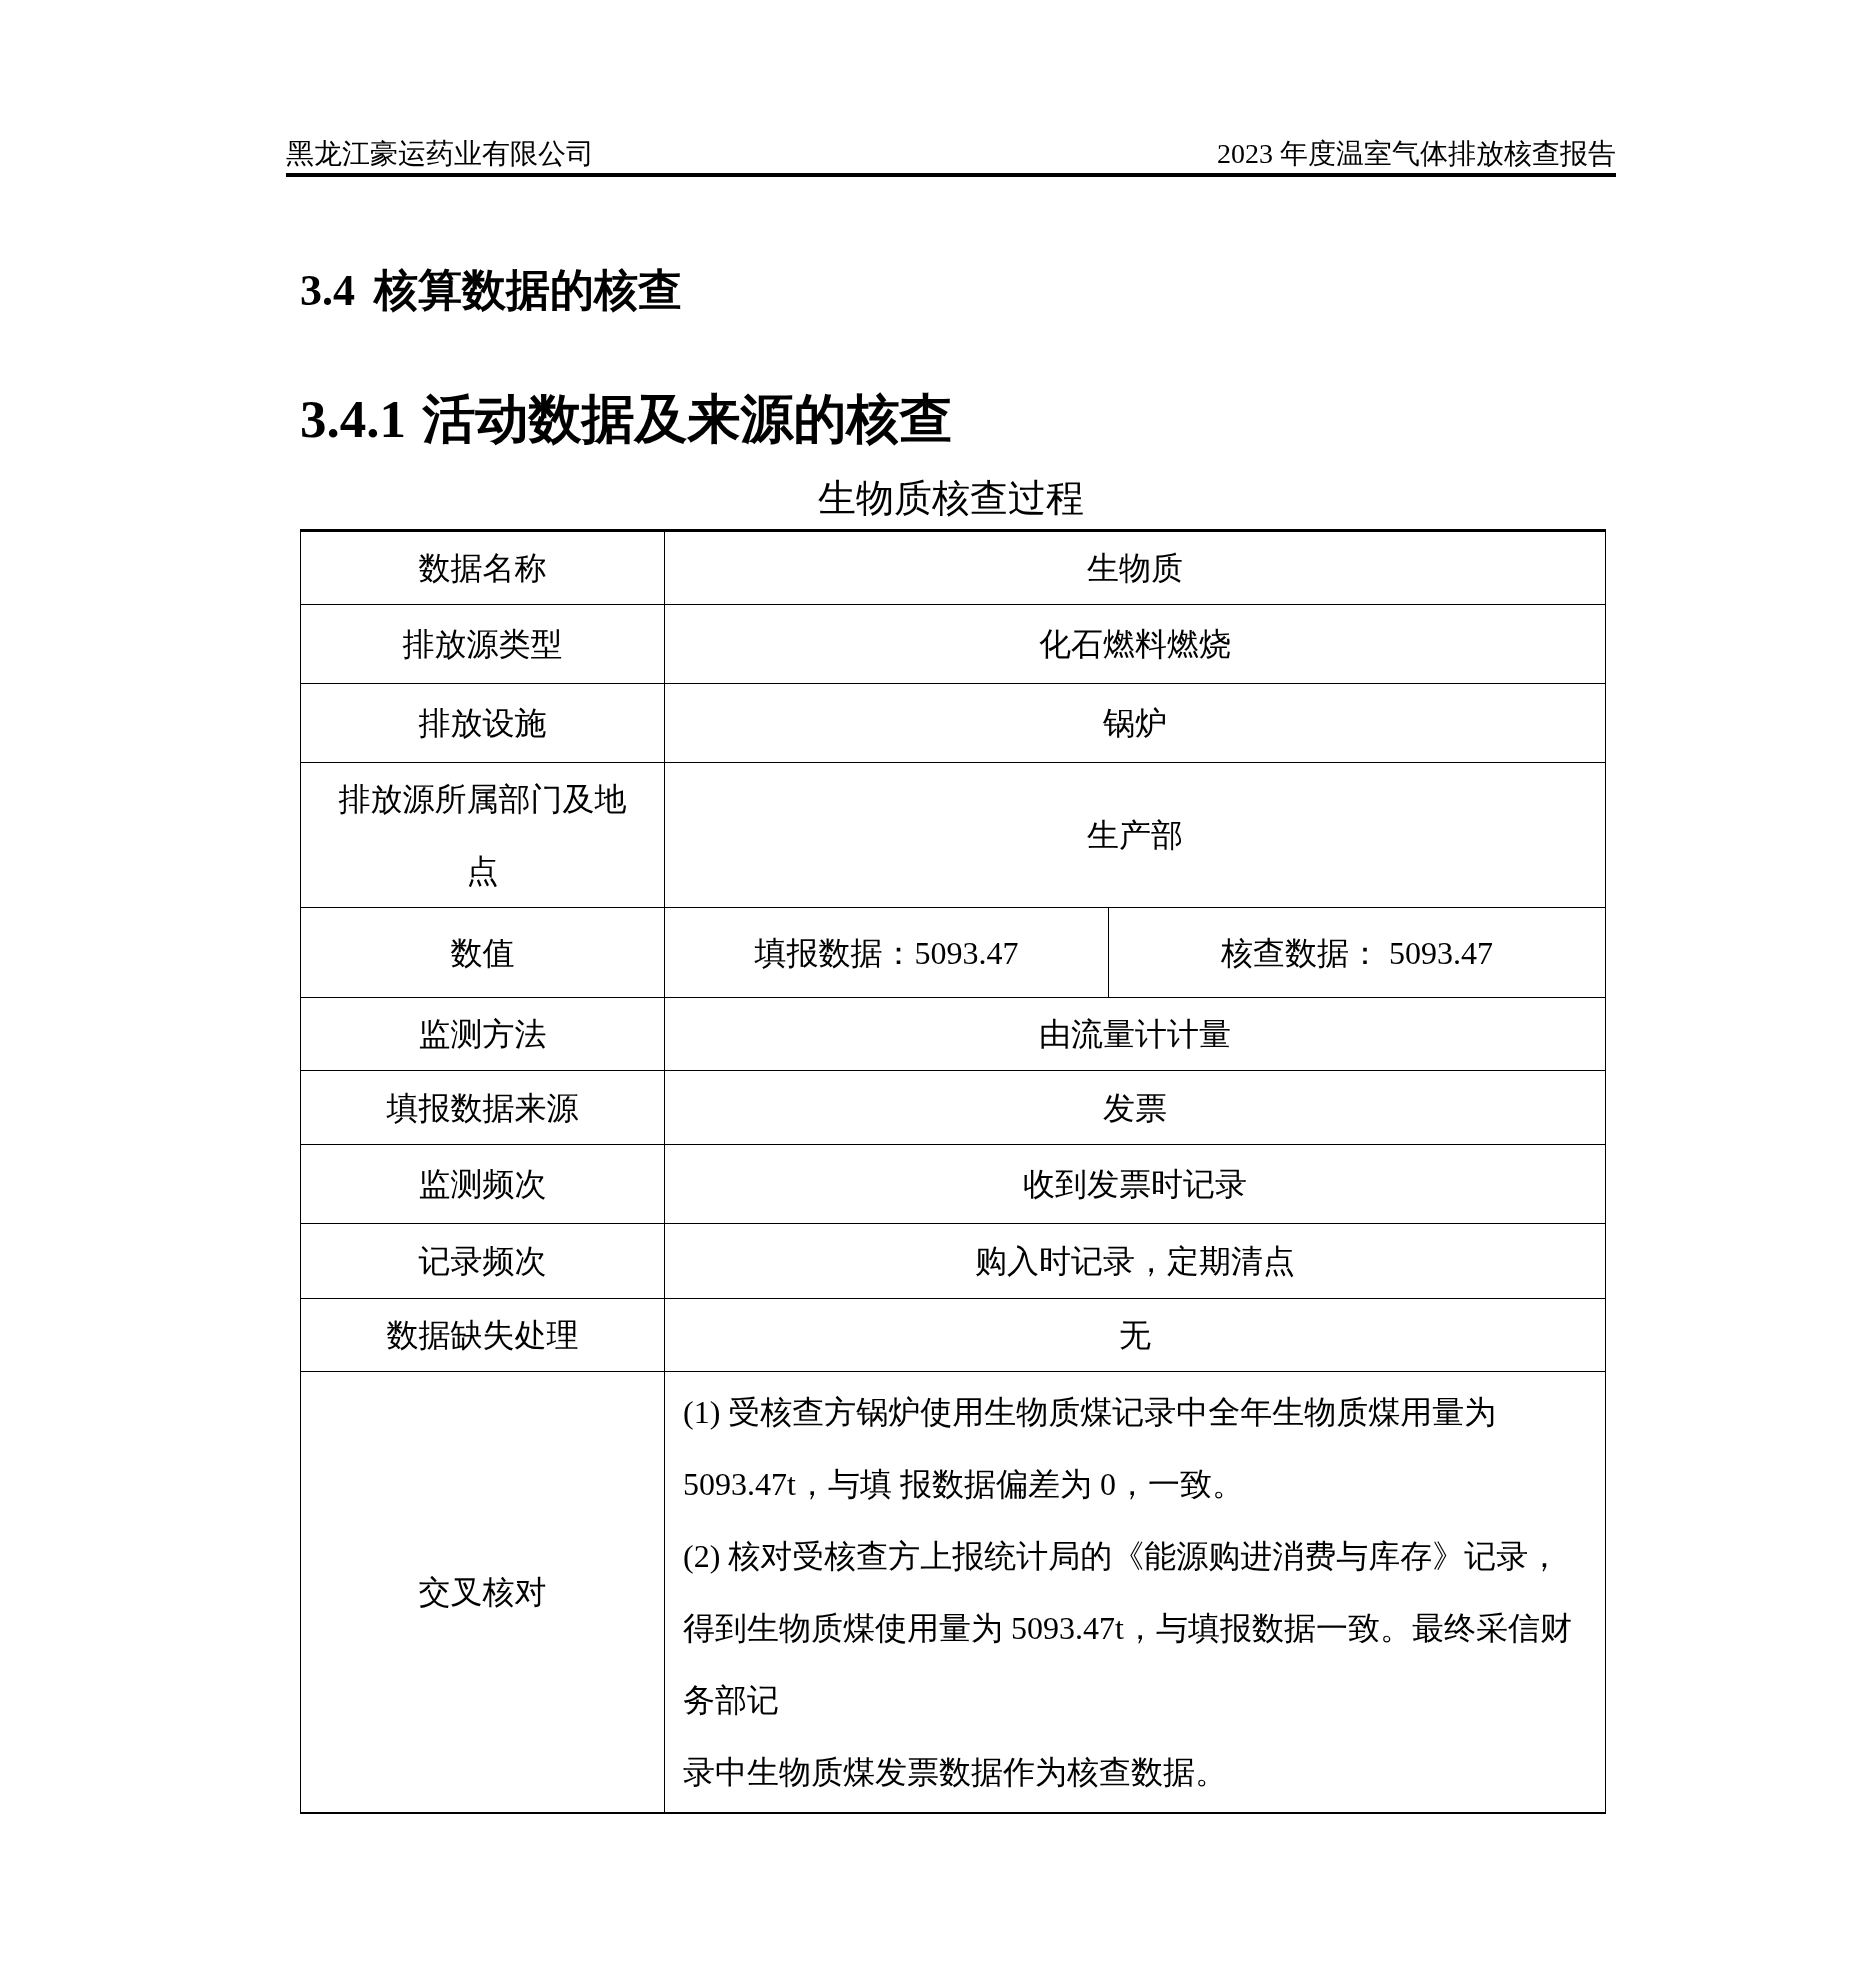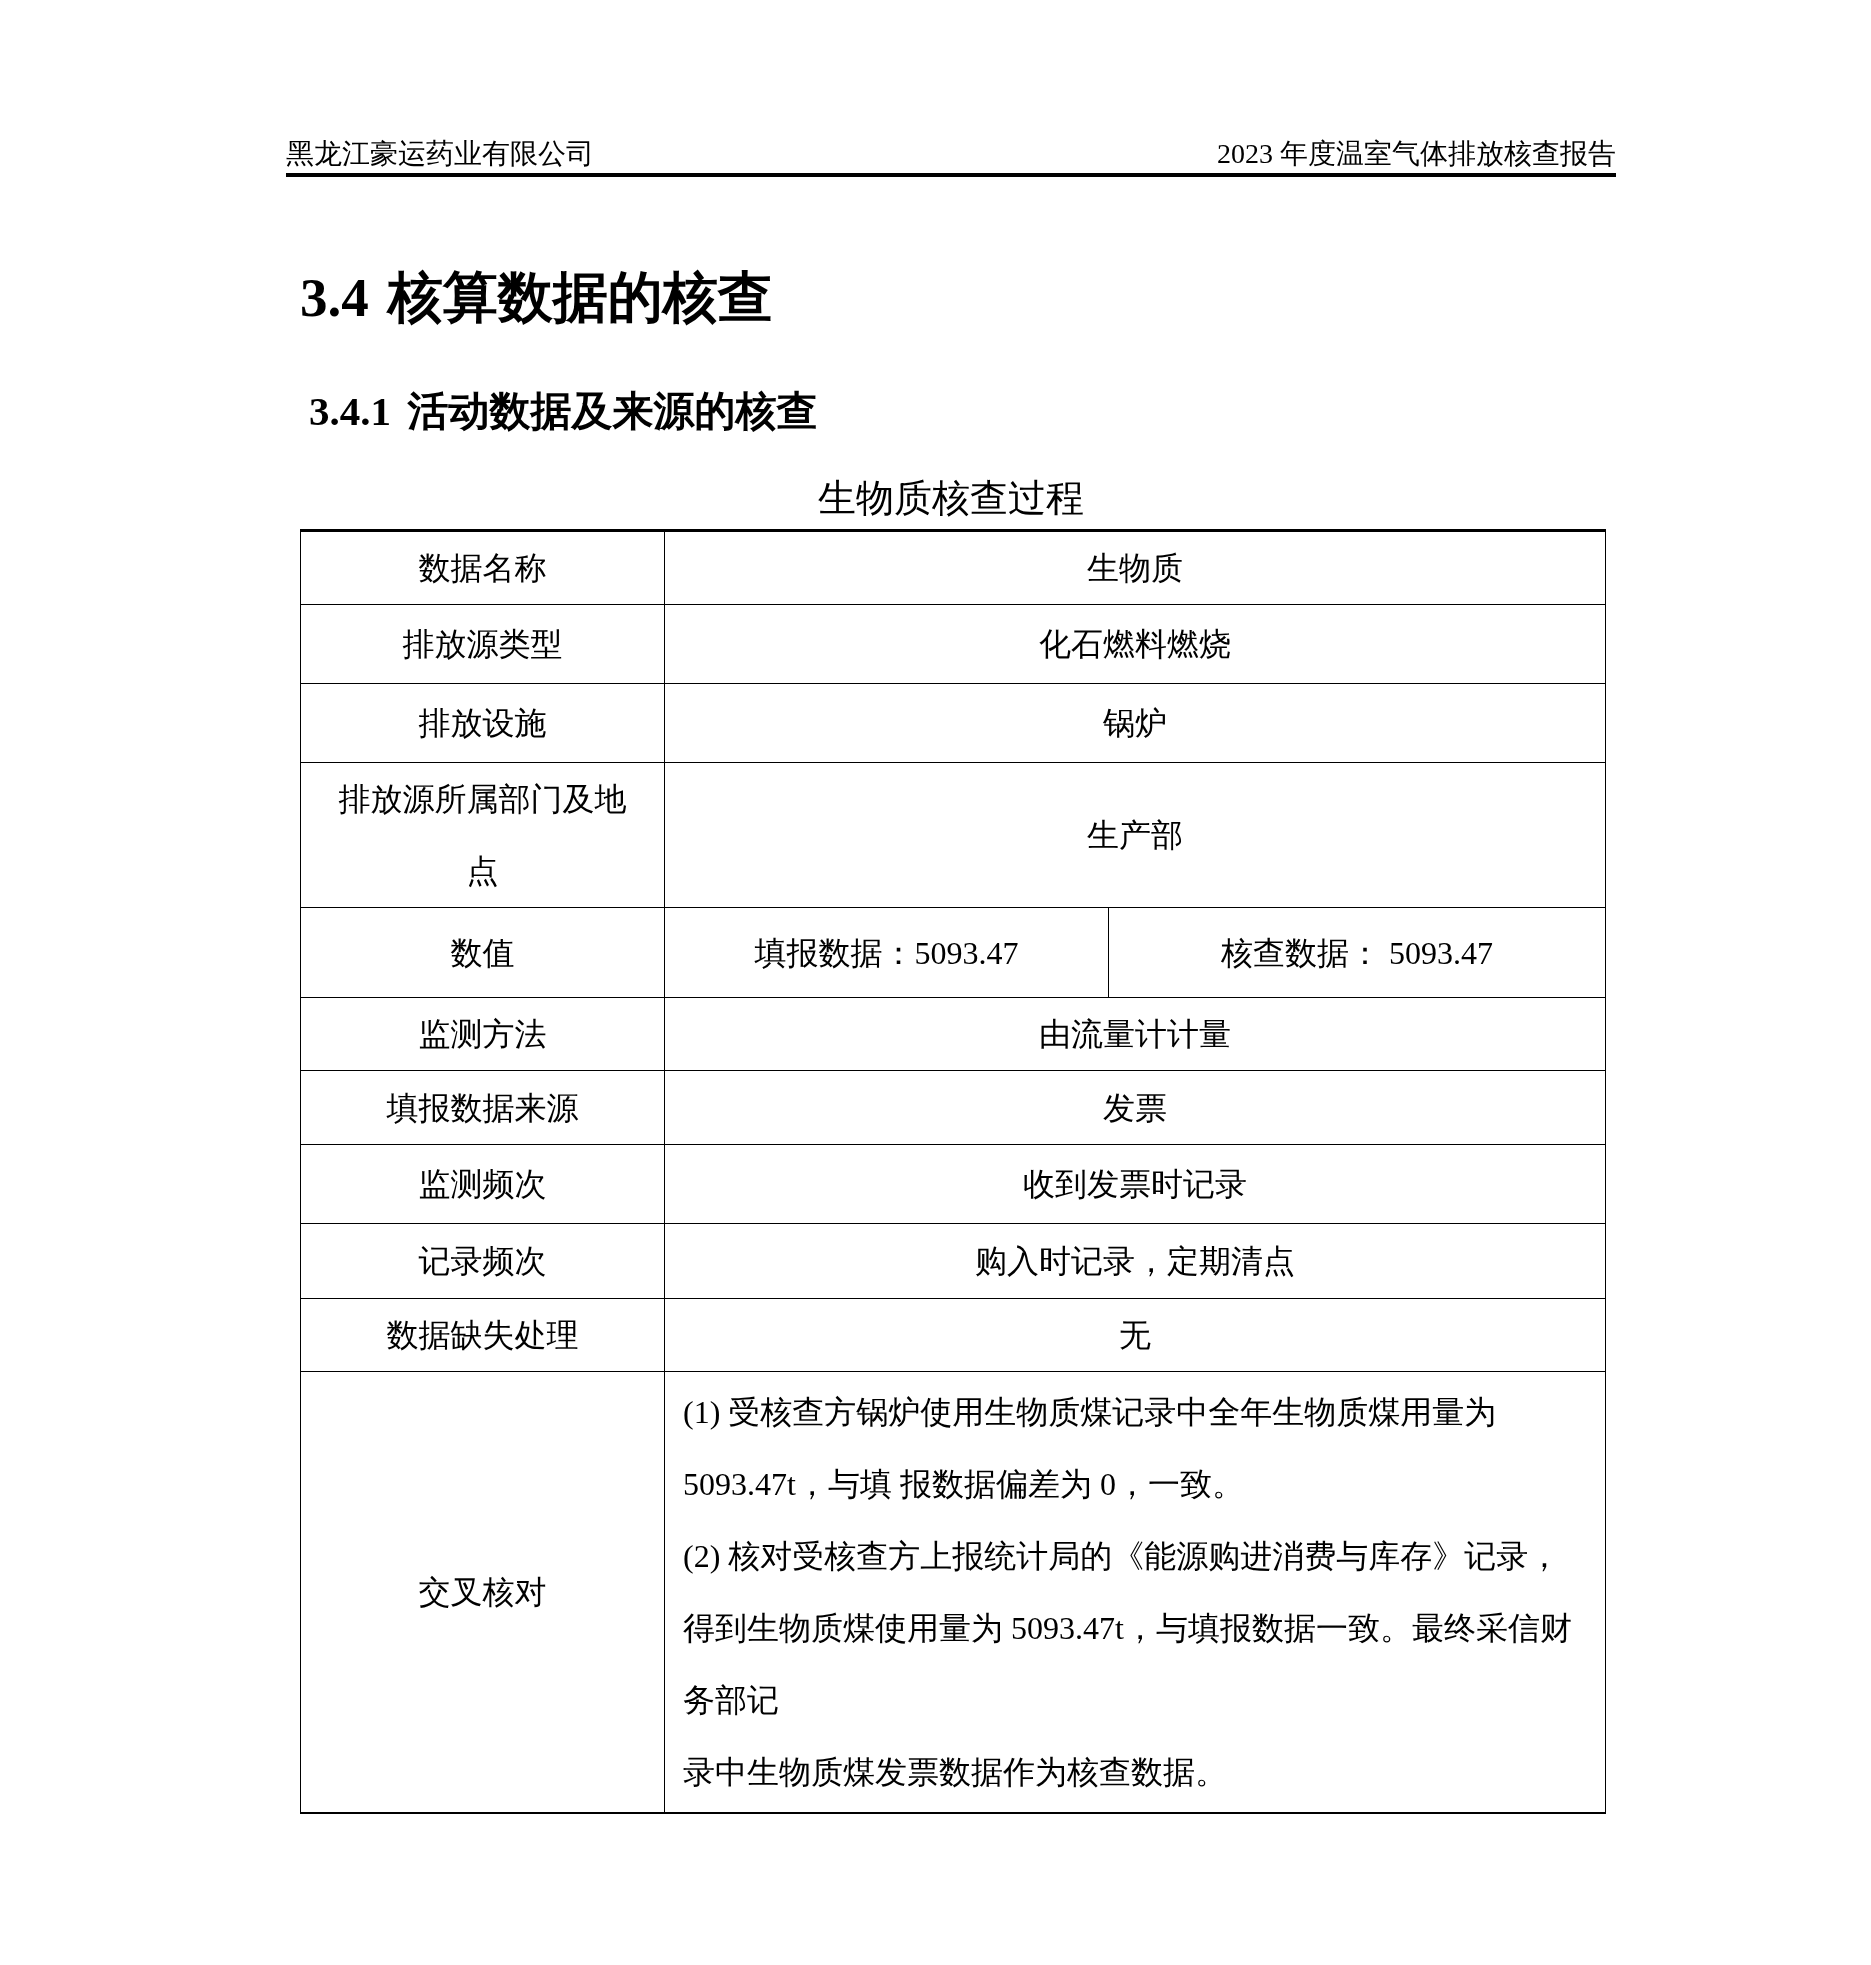--- a/index.html
+++ b/index.html
@@ -15,23 +15,23 @@
   
   .pg-header{
     left:286px;top:116px;width:1330px;height:52px;
     border-bottom:4.3px solid #000;
     display:flex;justify-content:space-between;align-items:flex-end;
     padding-bottom:4.7px;box-sizing:content-box;
     font-size:28px;line-height:1;white-space:nowrap;
   }
 
   
-  .h1{left:300px;top:261px;font-size:55px;font-weight:bold;white-space:nowrap;}
+  .h1{left:300px;top:261px;font-size:44px;font-weight:bold;white-space:nowrap;}
   .h1 .hnum{margin-right:19px;}
-  .h2{left:300px;top:384px;font-size:41px;font-weight:bold;white-space:nowrap;margin-left:9px;}
+  .h2{left:300px;top:384px;font-size:53px;font-weight:bold;white-space:nowrap;}
   .h2 .hnum{margin-right:16.5px;}
 
   
   .tcaption{left:286px;width:1330px;text-align:center;font-size:38px;line-height:1.2;}
   .cap1{top:476px;}
 
   
   table{border-collapse:collapse;table-layout:fixed;}
   td{
     border:1.6px solid #000;

